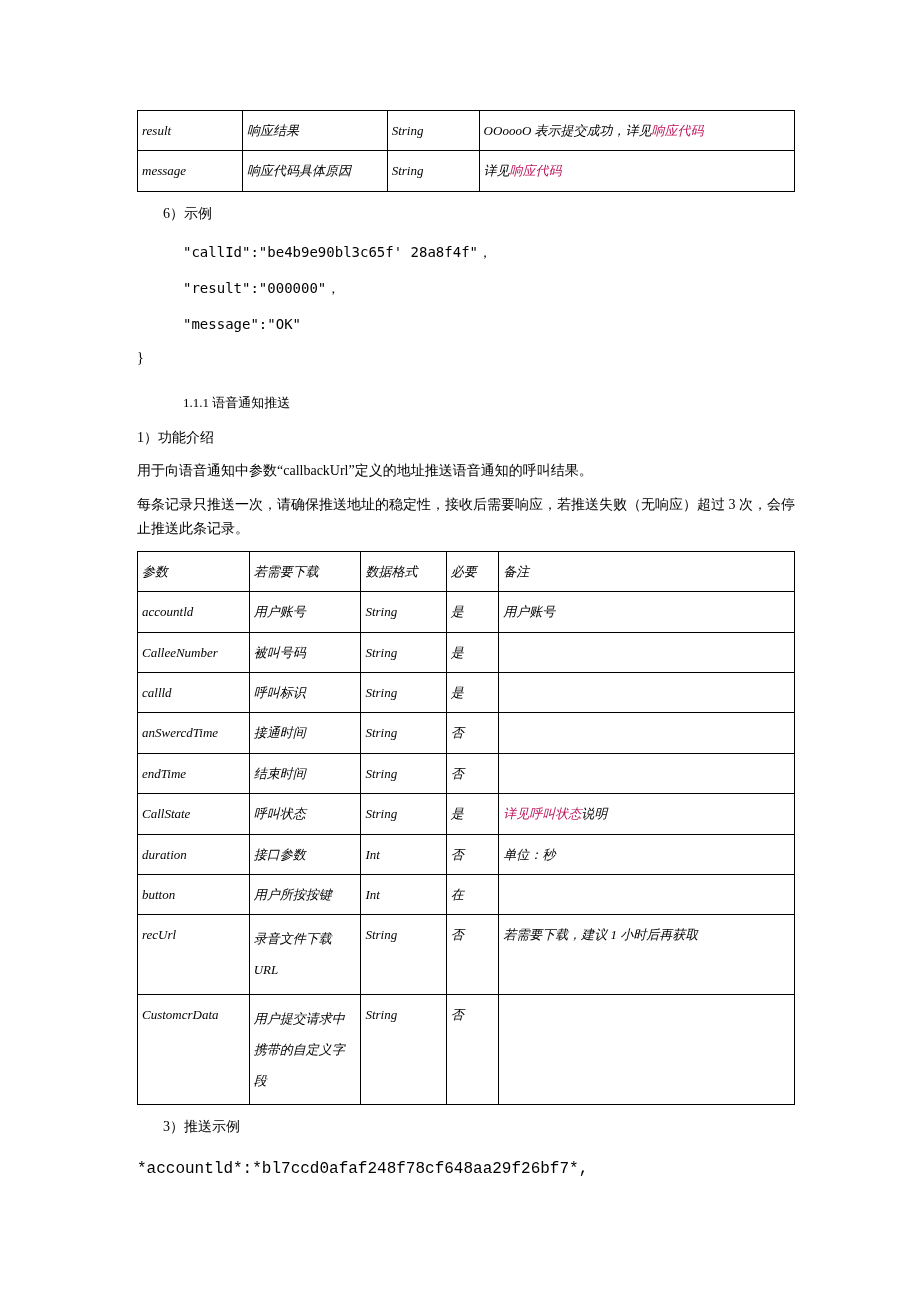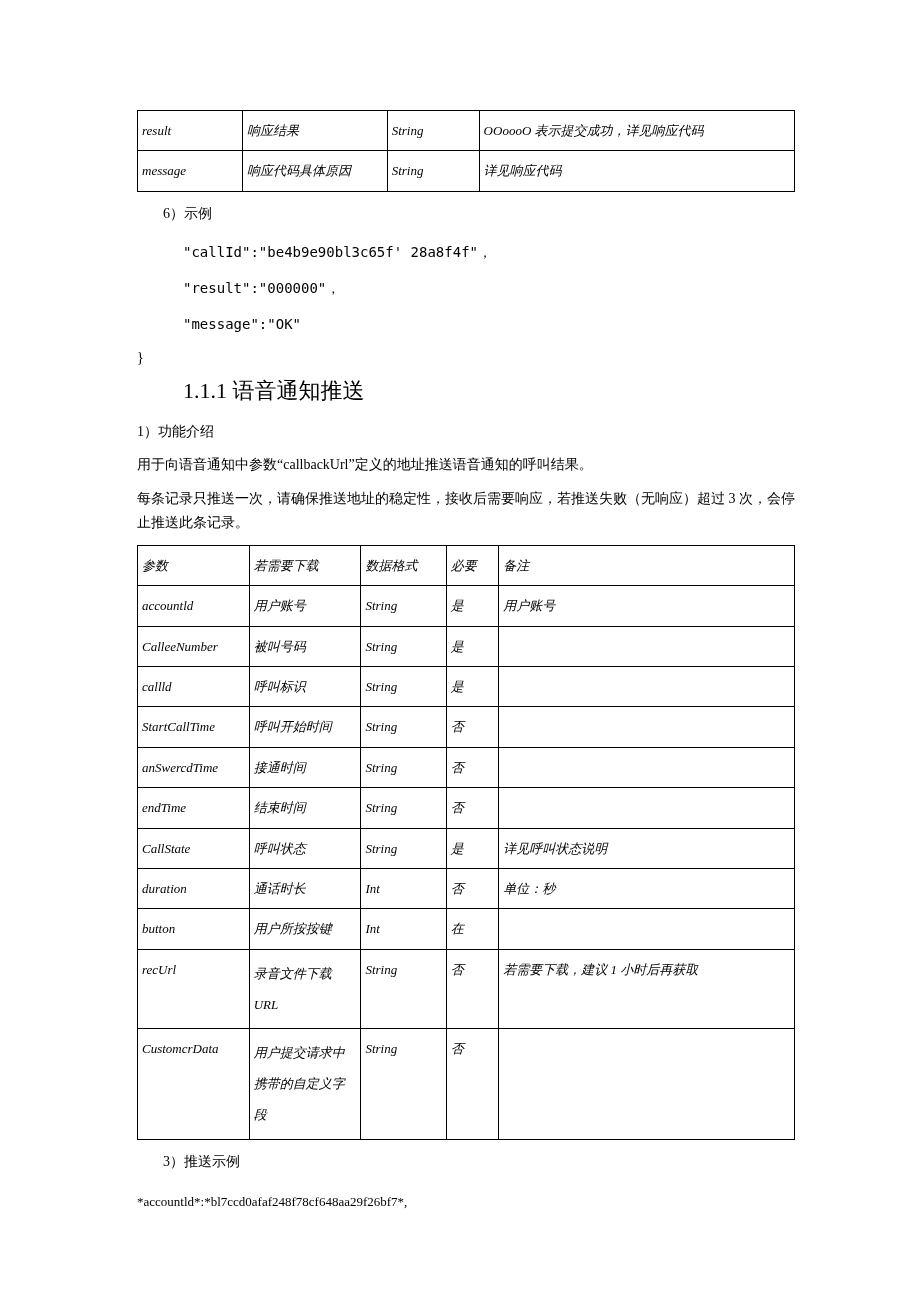--- a/index.html
+++ b/index.html
@@ -24,46 +24,46 @@
   td, th {
     border: 1px solid #000;
     padding: 8px 4px;
     text-align: left;
     font-weight: normal;
     font-size: 13px;
     vertical-align: top;
     line-height: 1.8;
   }
   .link {
-    color: #000000;
+    color: #be185d;
     cursor: pointer;
   }
   .p {
     margin: 10px 0;
     line-height: 1.7;
   }
   .indent-sm {
     margin-left: 26px;
   }
   .code-line {
     margin: 18px 0;
     margin-left: 46px;
     font-family: "SimSun", monospace;
   }
   .brace {
     margin: 10px 0;
   }
   .heading {
     font-family: "SimSun", serif;
-    font-size: 22px;
-    margin: 10px 0 14px 46px;
+    font-size: 13px;
+    margin: 28px 0 14px 46px;
   }
   .push-ex {
-    font-family: Liberation Serif, serif;
-    font-size: 13px;
+    font-family: Liberation Mono, monospace;
+    font-size: 16px;
     margin-top: 21px;
   }
   .t1 td:nth-child(1){width:16%}
   .t1 td:nth-child(2){width:22%}
   .t1 td:nth-child(3){width:14%}
   .t1 td:nth-child(4){width:48%}
 
   .t2 td:nth-child(1),.t2 th:nth-child(1){width:17%}
   .t2 td:nth-child(2),.t2 th:nth-child(2){width:17%}
   .t2 td:nth-child(3),.t2 th:nth-child(3){width:13%}
@@ -133,27 +133,20 @@
           <td></td>
     </tr>
     <tr>
       <td>callld</td>
           <td>呼叫标识</td>
           <td>String</td>
           <td>是</td>
           <td></td>
     </tr>
     <tr>
-      <td>StartCallTime</td>
-          <td>呼叫开始时间</td>
-          <td>String</td>
-          <td>否</td>
-          <td></td>
-    </tr>
-    <tr>
       <td>anSwercdTime</td>
           <td>接通时间</td>
           <td>String</td>
           <td>否</td>
           <td></td>
     </tr>
     <tr>
       <td>endTime</td>
           <td>结束时间</td>
           <td>String</td>
@@ -162,21 +155,21 @@
     </tr>
     <tr>
       <td>CallState</td>
           <td>呼叫状态</td>
           <td>String</td>
           <td>是</td>
           <td><span class="link">详见呼叫状态</span><span>说明</span></td>
     </tr>
     <tr>
       <td>duration</td>
-          <td>通话时长</td>
+          <td>接口参数</td>
           <td>Int</td>
           <td>否</td>
           <td>单位：秒</td>
     </tr>
     <tr>
       <td>button</td>
           <td>用户所按按键</td>
           <td>Int</td>
           <td>在</td>
           <td></td>

